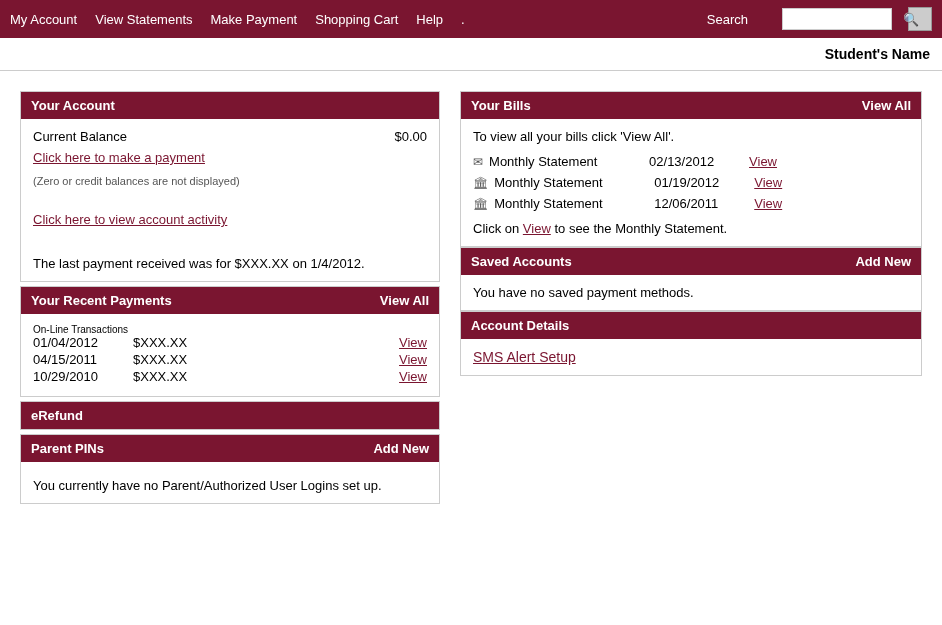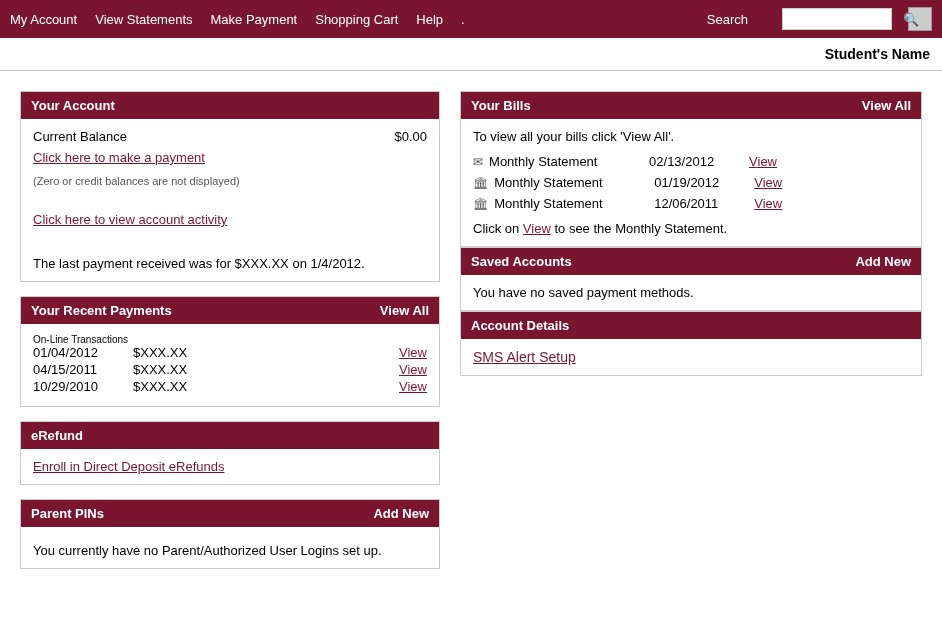--- a/index.html
+++ b/index.html
@@ -56,21 +56,21 @@
       color: #000;
       background: #fff;
     }
 
     
     #main-content {
       display: flex;
       gap: 20px;
       padding: 20px 20px;
     }
-    #left-col { flex: 0 0 420px; display: flex; flex-direction: column; gap: 14px; }
+    #left-col { flex: 0 0 420px; display: flex; flex-direction: column; gap: 4px; }
     #right-col { flex: 1; display: flex; flex-direction: column; }
 
     
     .panel { border: 1px solid #ccc; }
     .panel-header {
       background: #7a1530;
       color: #fff;
       padding: 6px 10px;
       font-weight: bold;
       font-size: 13px;
@@ -191,23 +191,20 @@
           <span class="rp-amount">$XXX.XX</span>
           <a class="rp-view" href="#">View</a>
         </div>
       </div>
     </div>
 
     <div class="panel">
       <div class="panel-header">
         <span>eRefund</span>
       </div>
-      <div class="panel-body">
-        <a class="erefund-link" href="#">Enroll in Direct Deposit eRefunds</a>
-      </div>
     </div>
 
     <div class="panel">
       <div class="panel-header">
         <span>Parent PINs</span>
         <a class="add-new-link" href="#">Add New</a>
       </div>
       <div class="panel-body">
         <div class="pins-msg">You currently have no Parent/Authorized User Logins set up.</div>
       </div>

